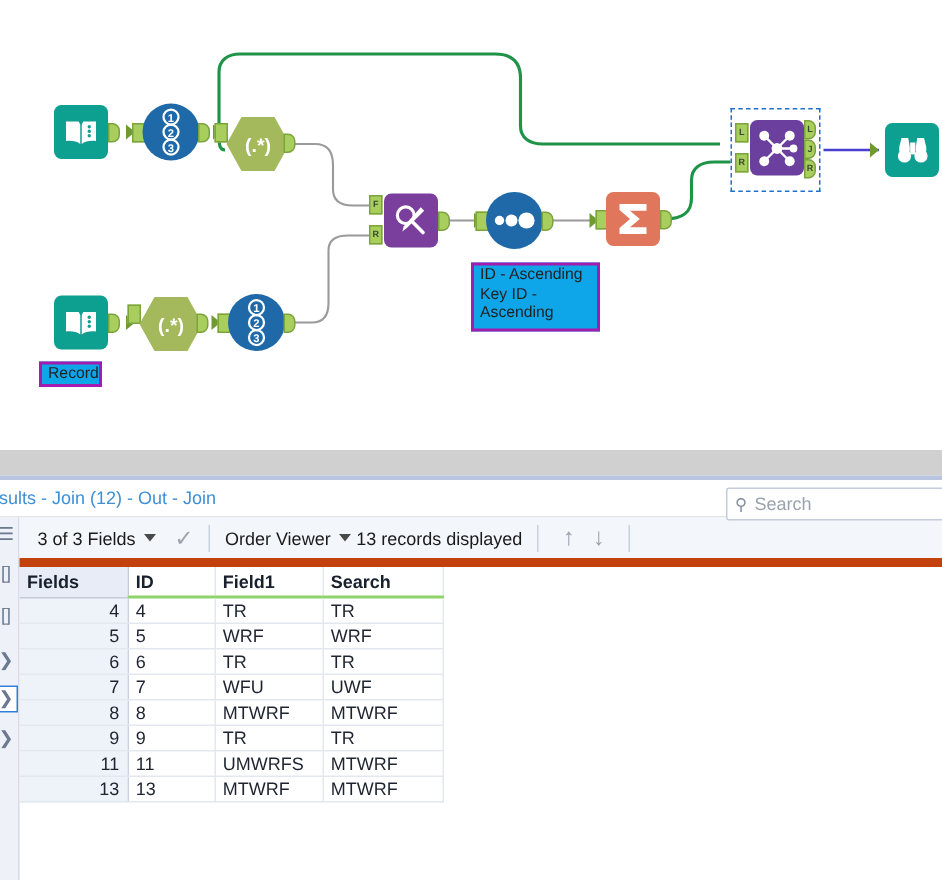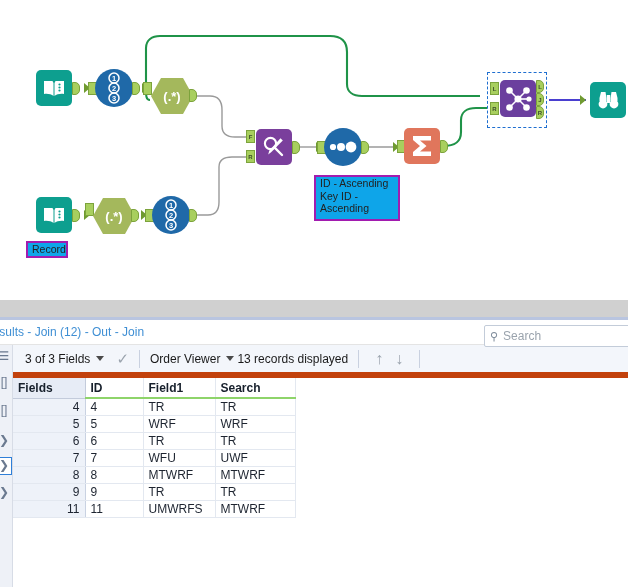--- a/index.html
+++ b/index.html
@@ -487,18 +487,24 @@
               <td>9</td>
               <td>TR</td>
               <td>TR</td>
             </tr>
             <tr>
               <td class="recnum">11</td>
               <td>11</td>
               <td>UMWRFS</td>
               <td>MTWRF</td>
             </tr>
+            <tr>
+              <td class="recnum">13</td>
+              <td>13</td>
+              <td>MTWRF</td>
+              <td>MTWRF</td>
+            </tr>
           </tbody>
       </table>
     </div>
 
   </div>
 </div>
 
 </body></html>

